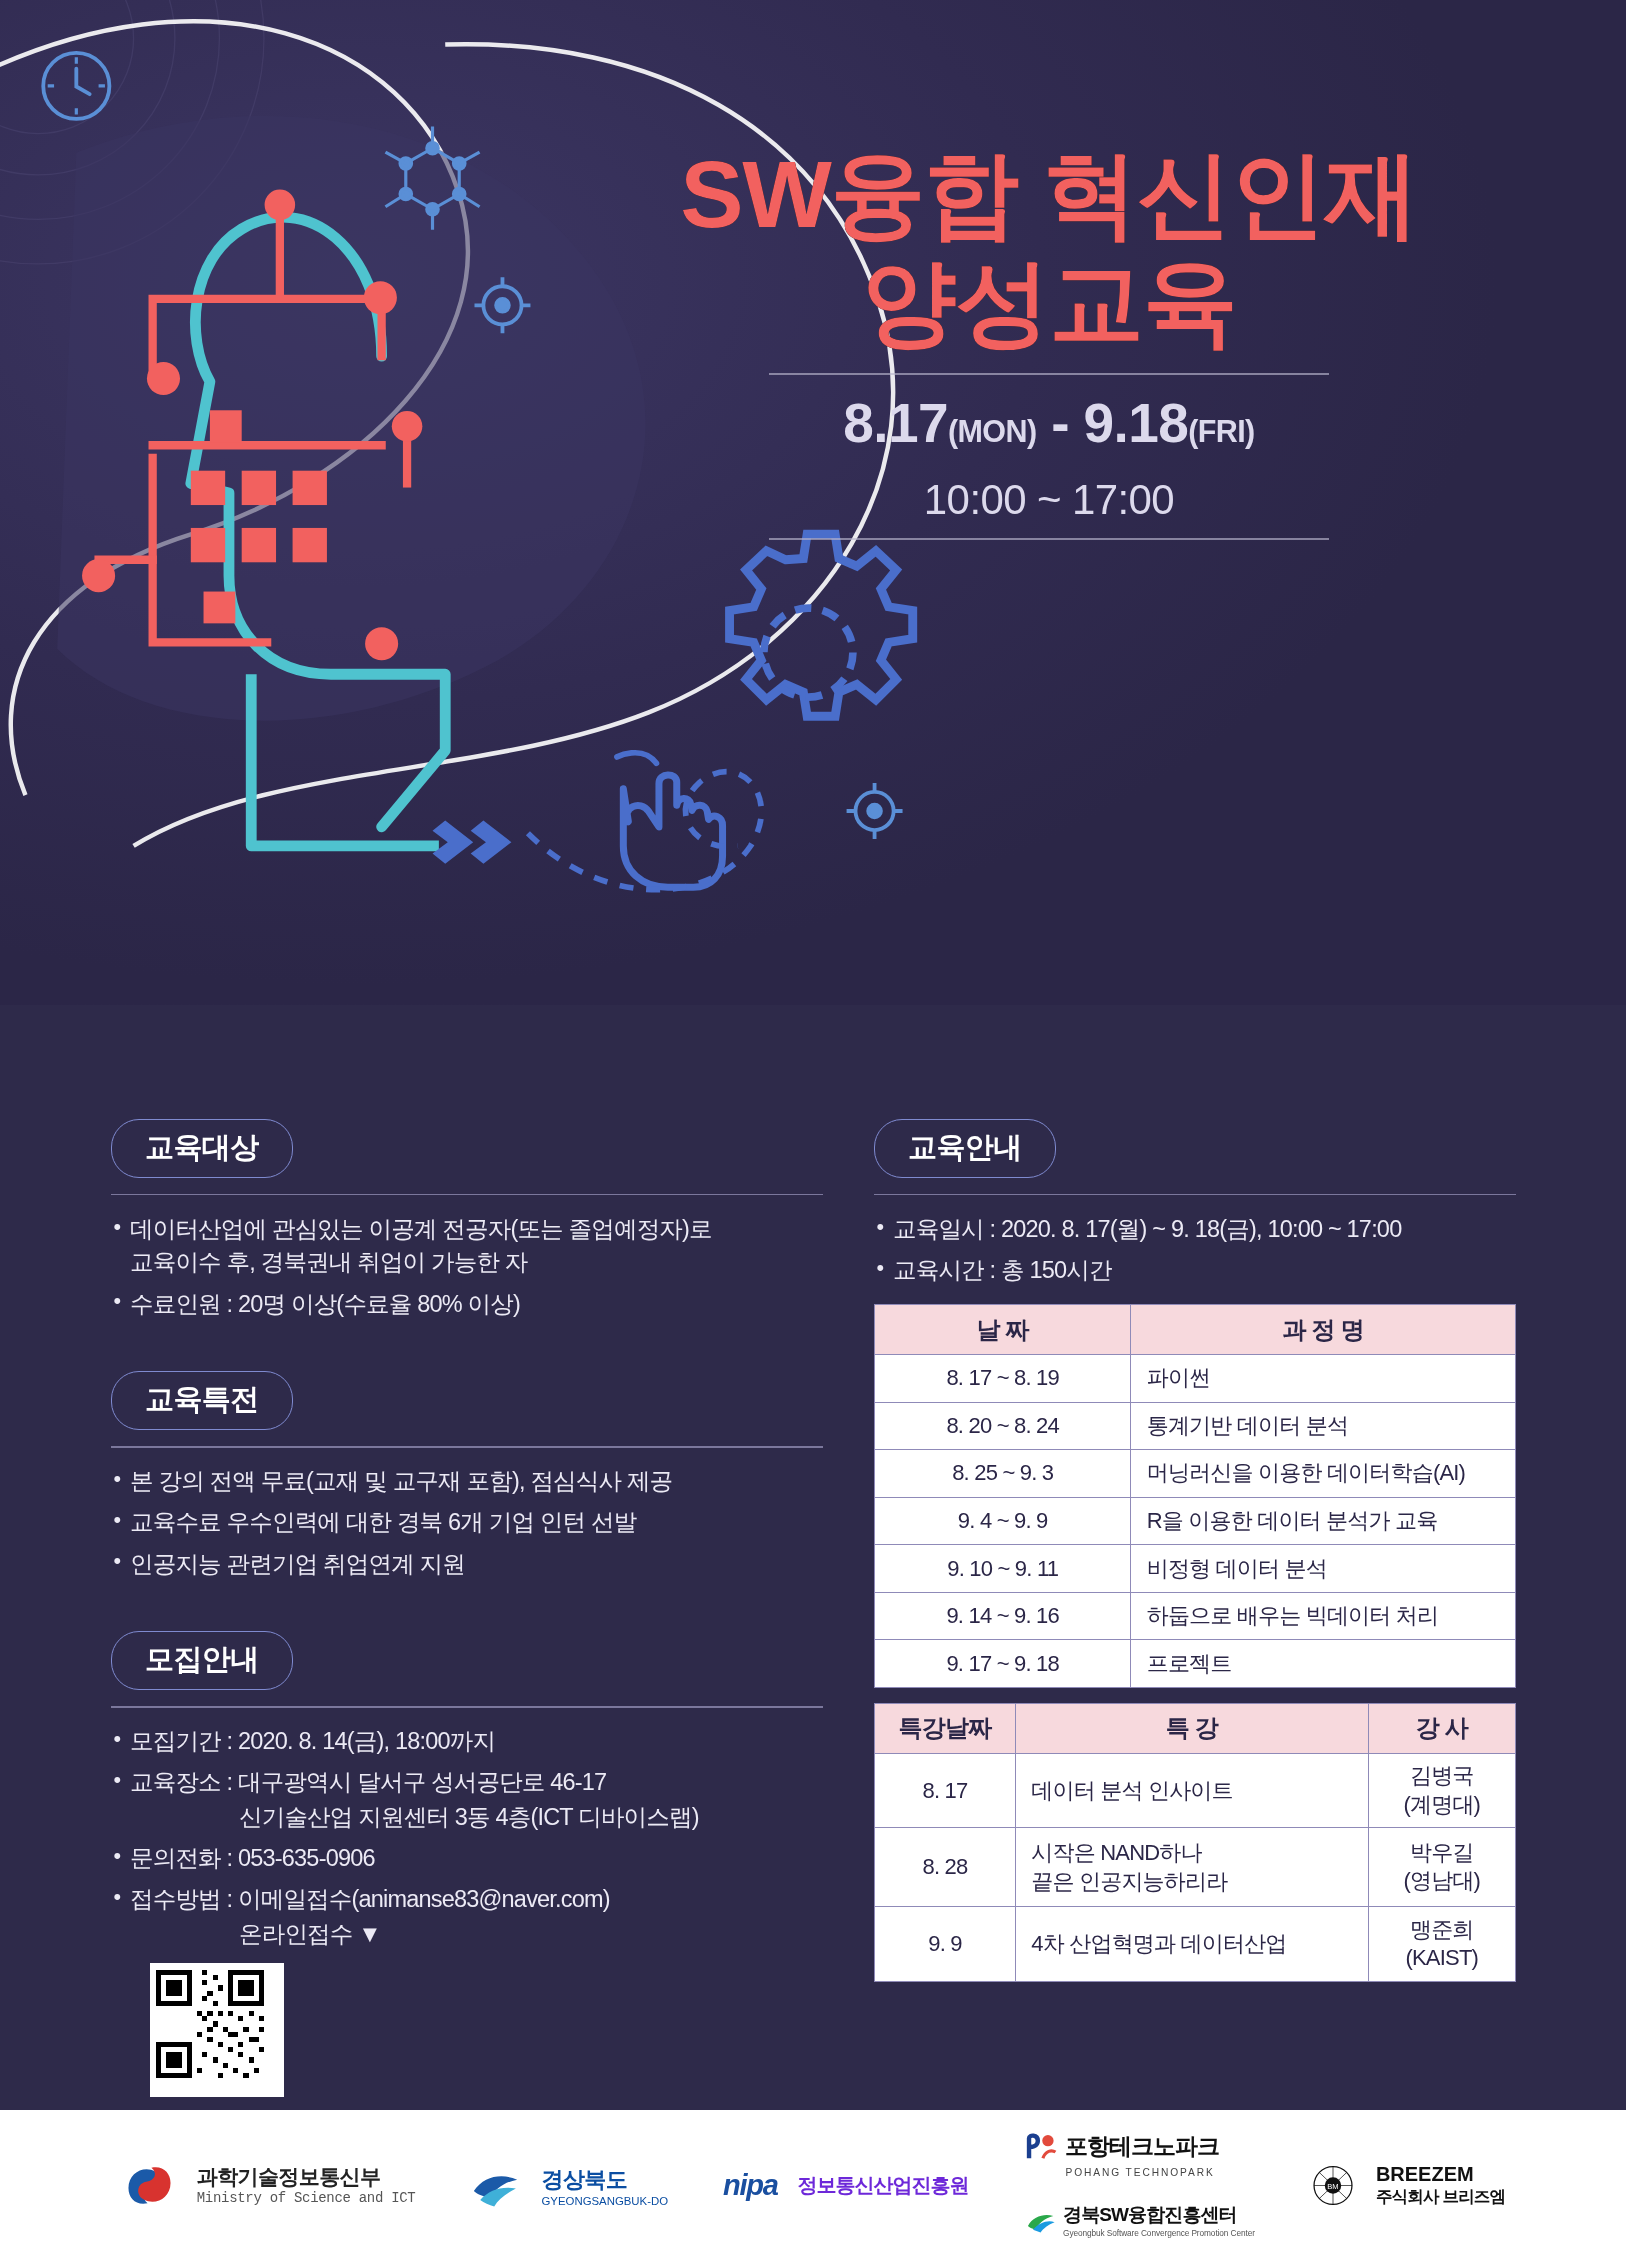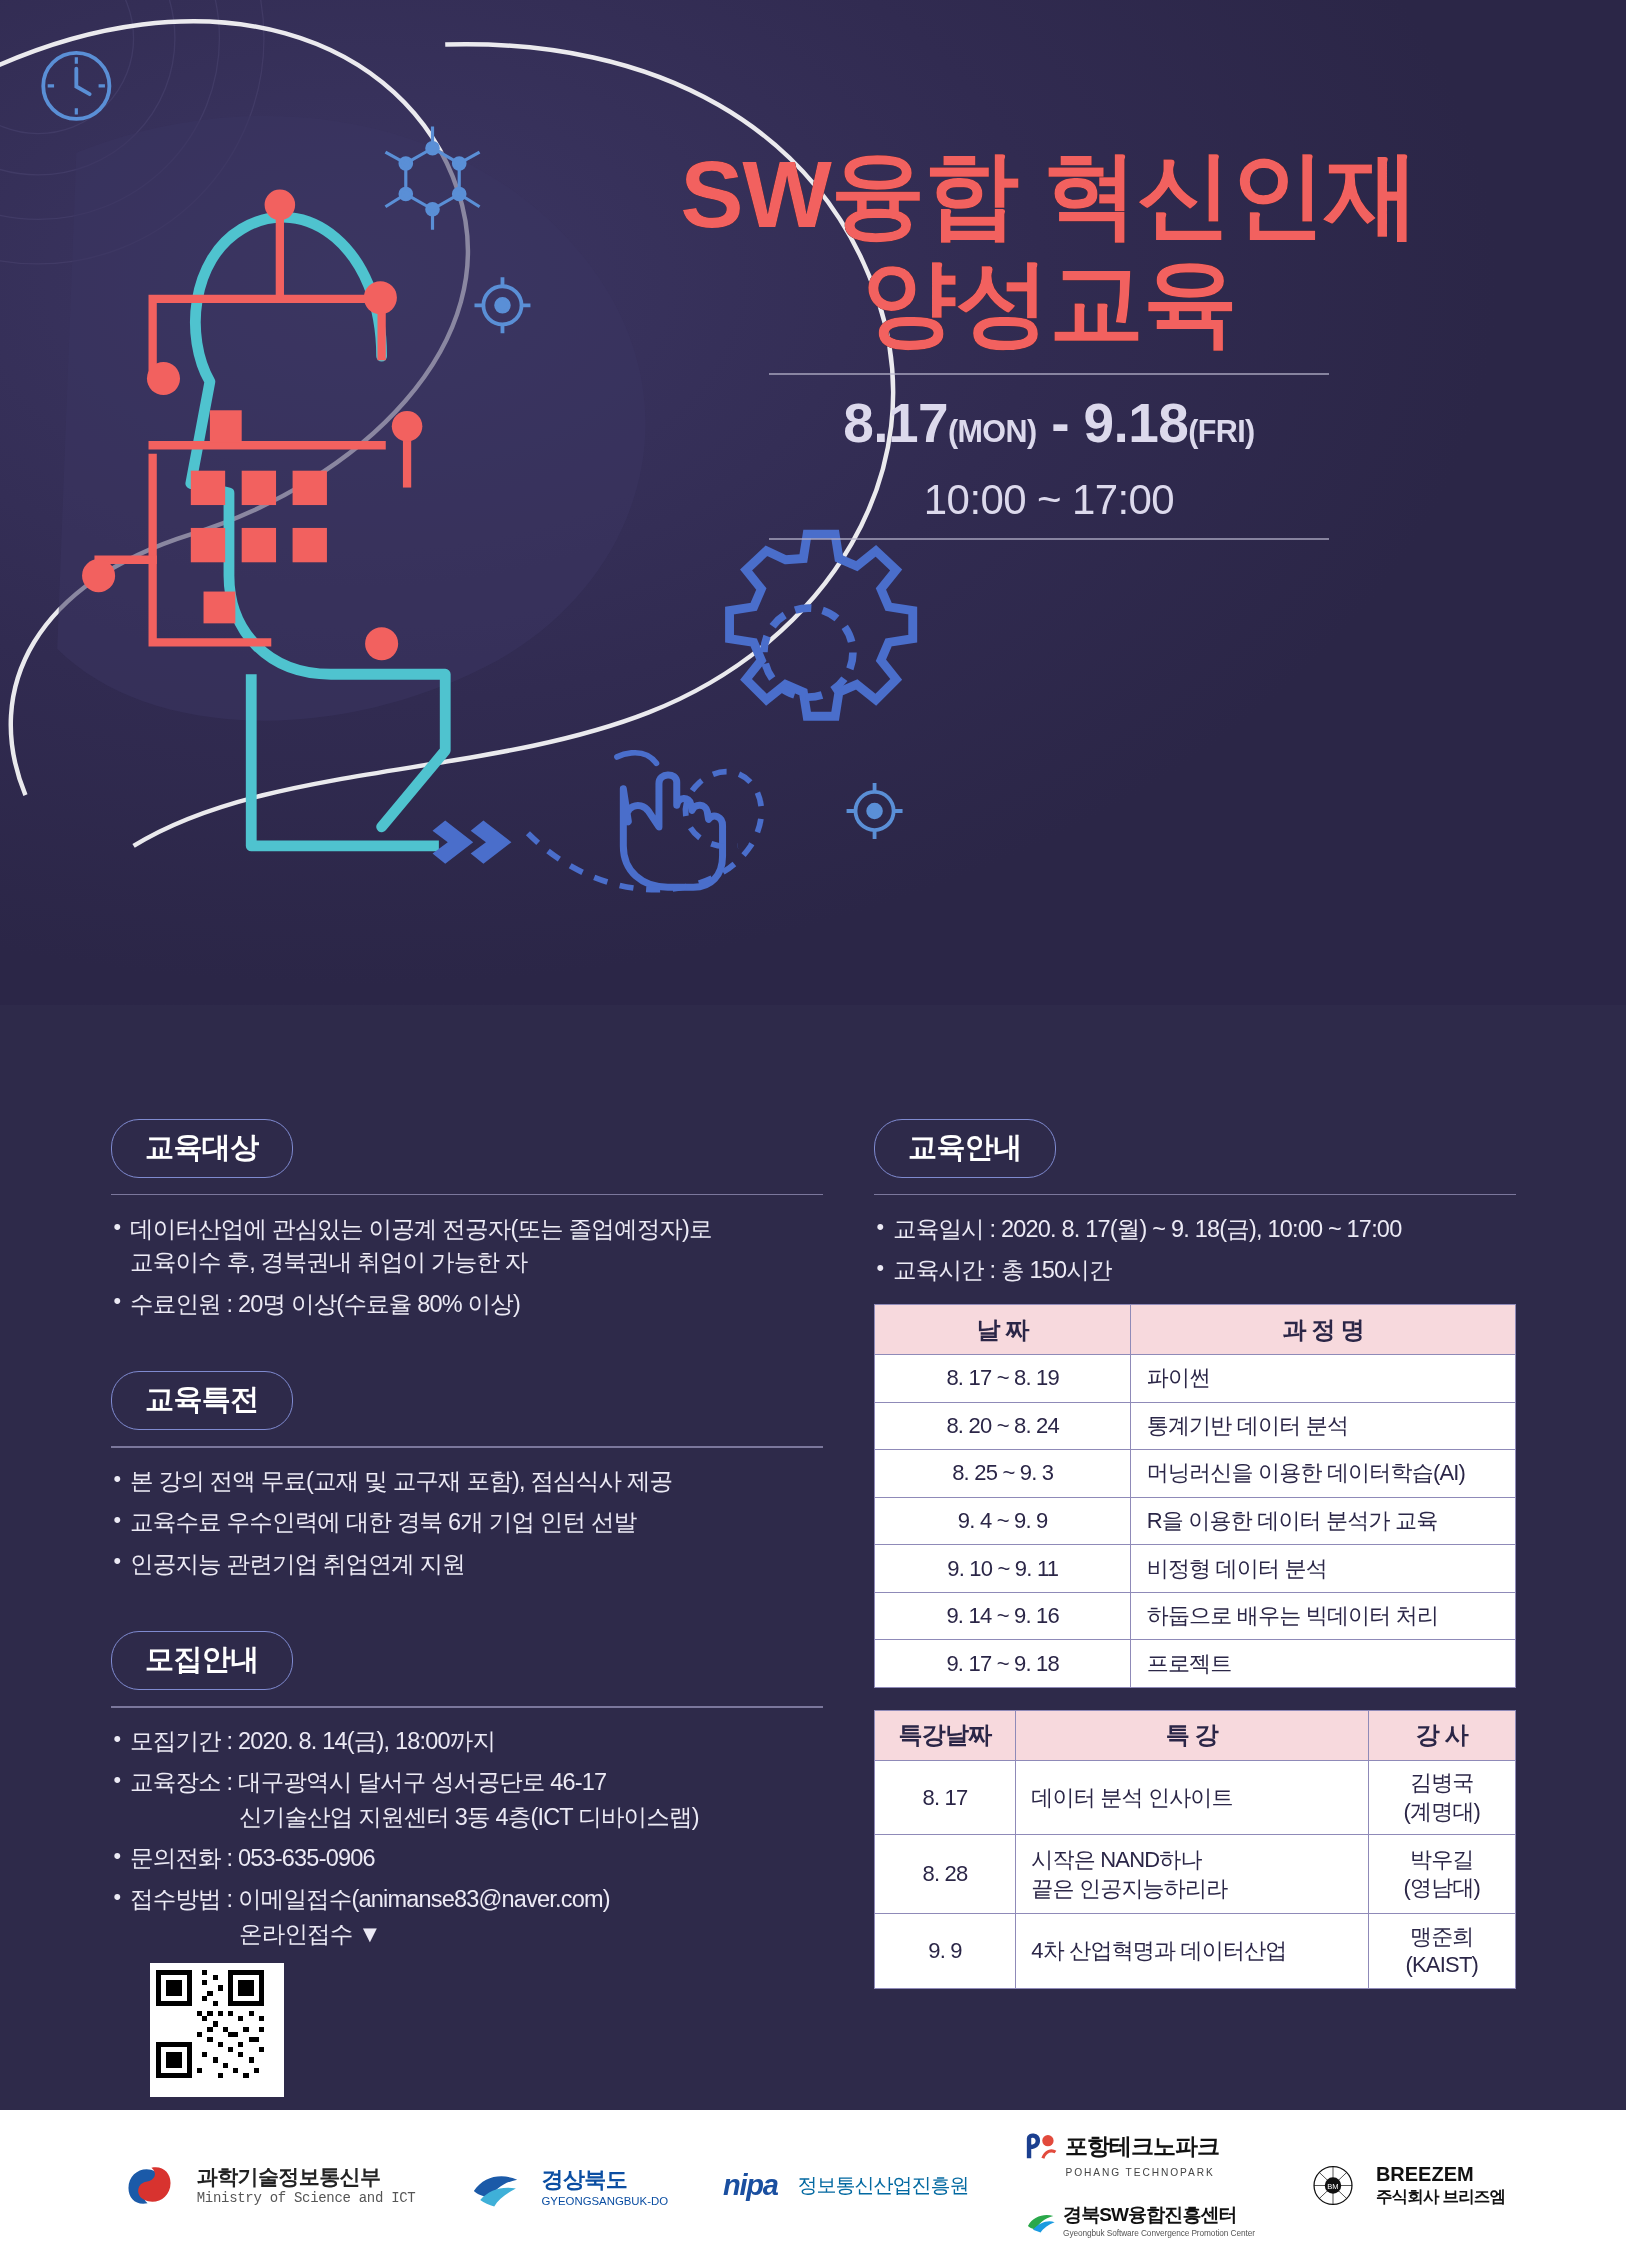--- a/index.html
+++ b/index.html
@@ -54,40 +54,40 @@
   .nbull{padding-left:19px !important;}
   .nbull:before{content:"" !important;}
 
   
   table{border-collapse:collapse;width:100%;background:#ffffff;}
   table th,table td{border:1.3px solid #8f8ab8;color:#2b2647;font-size:22px;
        letter-spacing:-0.8px;padding:8.3px 6.4px;}
   .t1 th{background:#f7d9dd;font-weight:bold;font-size:24px;}
   .t1 td.d{width:40%;text-align:center;}
   .t1 td.c{text-align:left;padding-left:15.3px;}
-  .t2{margin-top:22px;}
+  .t2{margin-top:15px;}
   .t2 th{background:#f7d9dd;font-weight:bold;font-size:24px;}
   .t2 td.d{width:22%;text-align:center;}
   .t2 td.c{text-align:left;padding-left:15.3px;width:55%;line-height:1.35;}
   .t2 td.p{text-align:center;width:23%;line-height:1.3;}
 
   
   .qr{width:121px;height:121px;margin:11.4px 0 0 39px;background:#fff;padding:6.4px;}
   .qr svg{display:block;}
 
   
   .footer{position:absolute;left:0;bottom:0;width:1627px;height:151px;background:#ffffff;}
   .footer-inner{display:flex;align-items:center;justify-content:center;gap:55px;height:151px;}
   .logo{display:flex;align-items:center;gap:20px;}
   .logo .txt1{font-size:21px;font-weight:bold;color:#222;letter-spacing:-0.6px;line-height:1.15;}
   .logo .txt2{font-size:14px;color:#555;letter-spacing:-0.3px;font-family:Liberation Mono, monospace;}
   .logo .txt-blue{font-size:22px;font-weight:bold;color:#0b4ea2;letter-spacing:-0.6px;}
   .logo .txt-sub{font-size:11.4px;color:#0b4ea2;letter-spacing:0px;}
   .nipa{font-size:29px;font-weight:bold;color:#1a4fa0;font-style:italic;letter-spacing:-1.3px;}
-  .nipa-sub{font-size:20px;font-weight:normal;color:#0369a1;letter-spacing:-1px;}
+  .nipa-sub{font-size:20px;font-weight:bold;color:#6d28d9;letter-spacing:-1px;}
   .ptp{font-size:23px;font-weight:bold;color:#111;letter-spacing:-1px;line-height:1.1;}
   .ptp-sub{font-size:10.2px;color:#444;letter-spacing:1.9px;}
   .gb{font-size:19px;font-weight:bold;color:#111;letter-spacing:-0.9px;}
   .gb-sub{font-size:8.3px;color:#555;letter-spacing:-0.1px;}
   .bz1{font-size:20px;font-weight:bold;color:#111;letter-spacing:0px;}
   .bz2{font-size:16.5px;font-weight:bold;color:#111;letter-spacing:-0.8px;}
 </style>
 </head>
 <body>
 

